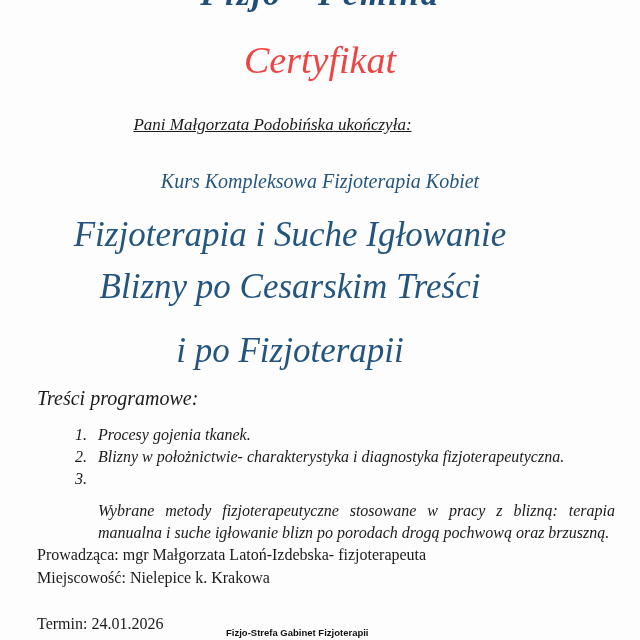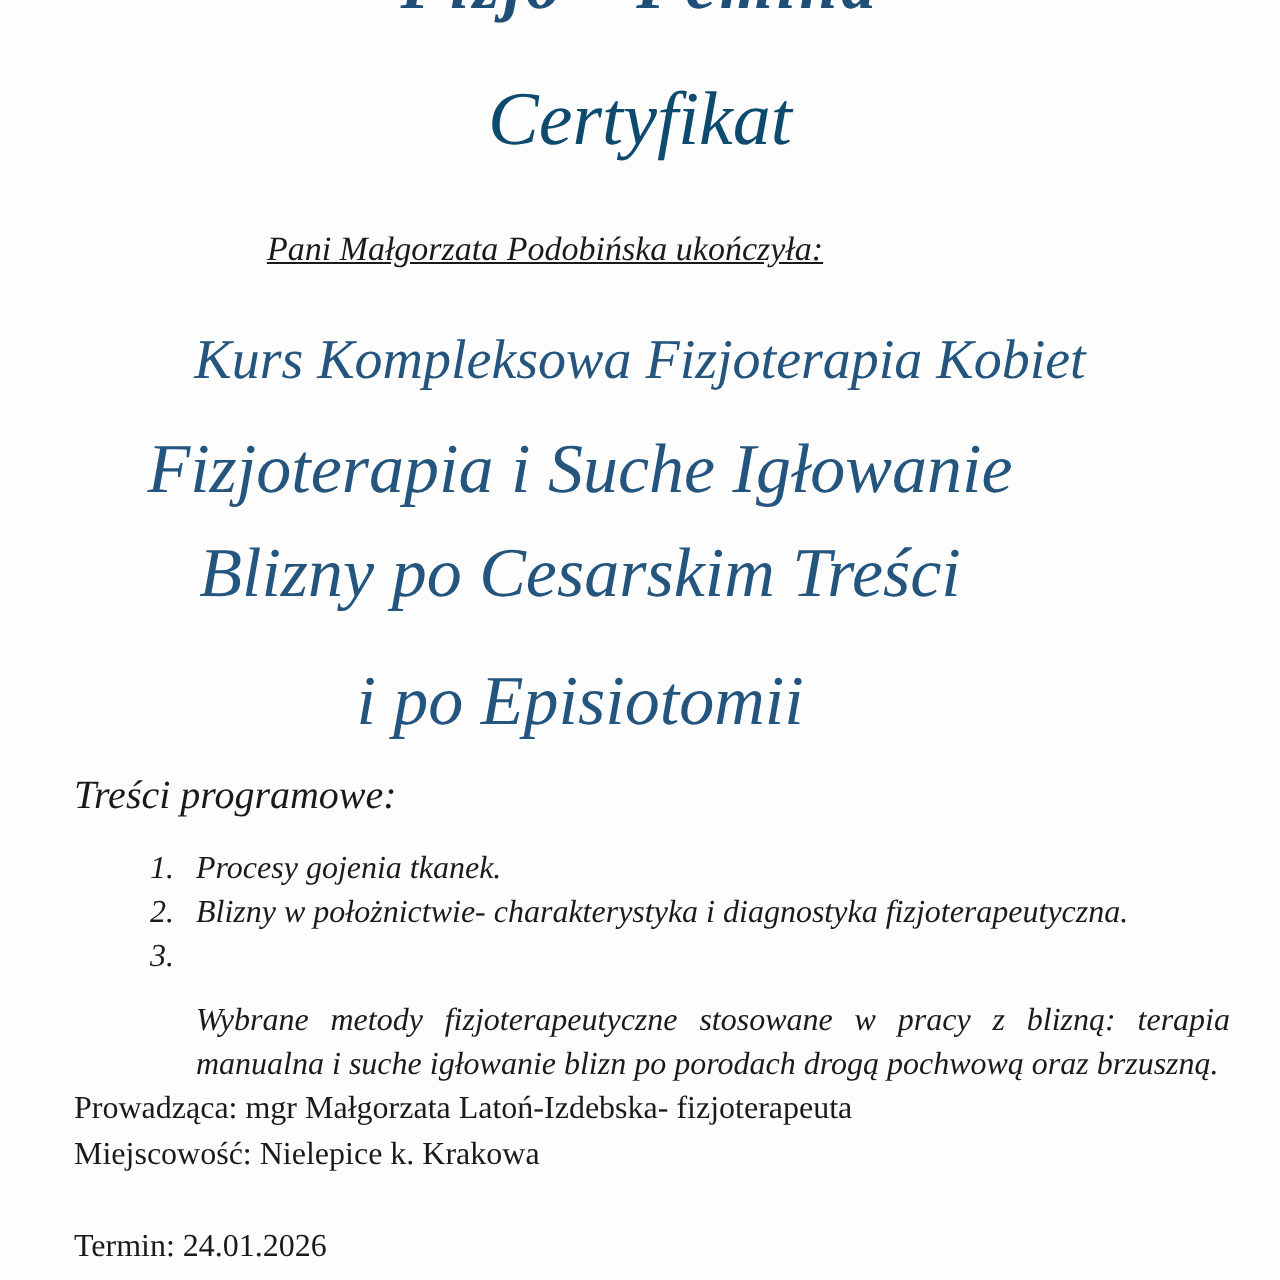--- a/index.html
+++ b/index.html
@@ -38,42 +38,42 @@
       color: #7a8a2a;
     }
     .title {
       position: absolute;
       left: 0;
       width: 640px;
       top: 38px;
       text-align: center;
       font-style: italic;
       font-size: 38px;
-      color: #0c4a6e;
+      color: #ef4444;
       line-height: 44px;
     }
     .recipient {
       position: absolute;
       left: 0;
       width: 545px;
       top: 114px;
       text-align: center;
       font-style: italic;
       font-size: 17px;
       line-height: 22px;
       text-decoration: underline;
     }
     .course {
       position: absolute;
       left: 0;
       width: 640px;
       top: 166px;
       text-align: center;
       font-style: italic;
-      font-size: 28px;
+      font-size: 20px;
       line-height: 30px;
       color: #24557e;
     }
     .topic-line {
       position: absolute;
       left: 0;
       width: 580px;
       text-align: center;
       font-style: italic;
       font-size: 35px;
@@ -154,21 +154,21 @@
   </div>
 
   <div class="title">Certyfikat</div>
 
   <div class="recipient">Pani Małgorzata Podobińska ukończyła:</div>
 
   <div class="course">Kurs Kompleksowa Fizjoterapia Kobiet</div>
 
   <div class="topic-line topic-1">Fizjoterapia i Suche Igłowanie</div>
   <div class="topic-line topic-2">Blizny po Cesarskim Treści</div>
-  <div class="topic-line topic-3">i po Episiotomii</div>
+  <div class="topic-line topic-3">i po Fizjoterapii</div>
 
   <div class="program-label">Treści programowe:</div>
 
   <ol class="program-list">
     <li class="item-1">
       <span class="num">1.</span>
       <span class="txt">Procesy gojenia tkanek.</span>
     </li>
     <li class="item-2">
       <span class="num">2.</span>
@@ -177,13 +177,14 @@
     <li class="item-3">
       <span class="num">3.</span>
       <span class="txt">Wybrane metody fizjoterapeutyczne stosowane w pracy z blizną: terapia manualna i suche igłowanie blizn po porodach drogą pochwową oraz brzuszną.</span>
     </li>
   </ol>
 
   <div class="meta-line meta-instructor">Prowadząca: mgr Małgorzata Latoń-Izdebska- fizjoterapeuta</div>
   <div class="meta-line meta-place">Miejscowość: Nielepice k. Krakowa</div>
   <div class="meta-line meta-date">Termin: 24.01.2026</div>
 
+  <div class="stamp">Fizjo-Strefa Gabinet Fizjoterapii</div>
 </div>
 
 </body></html>

